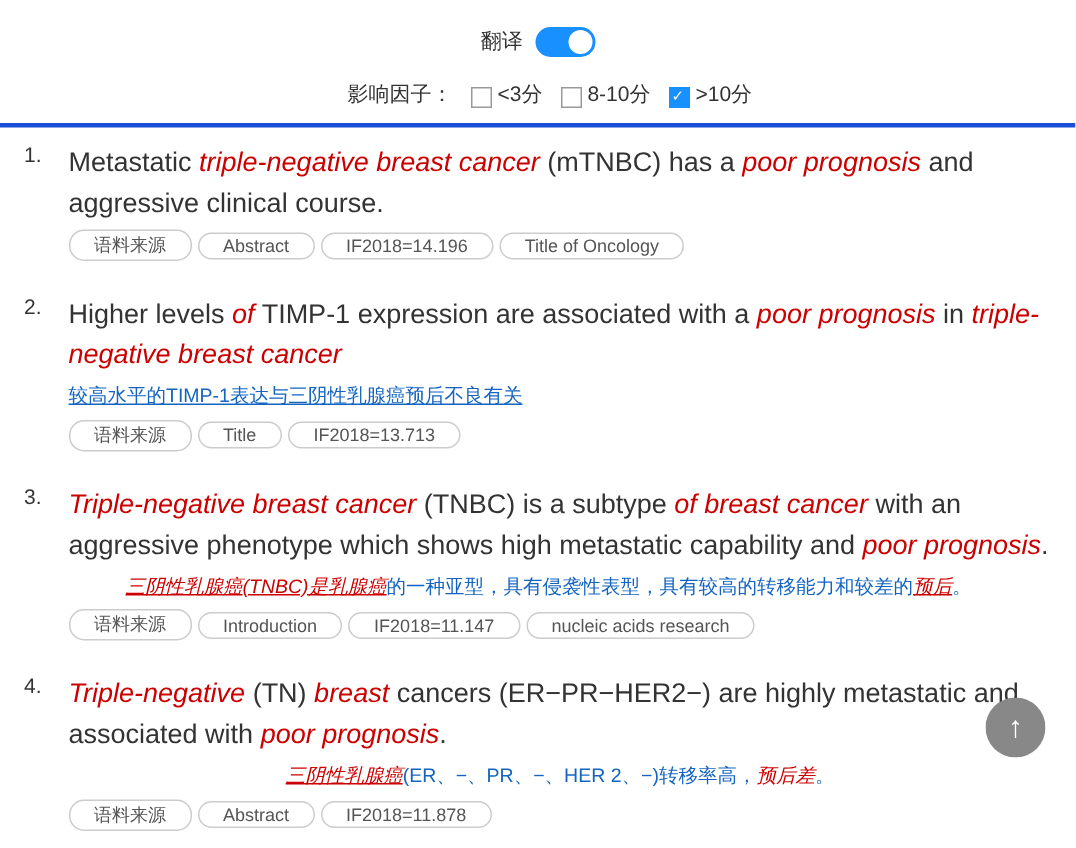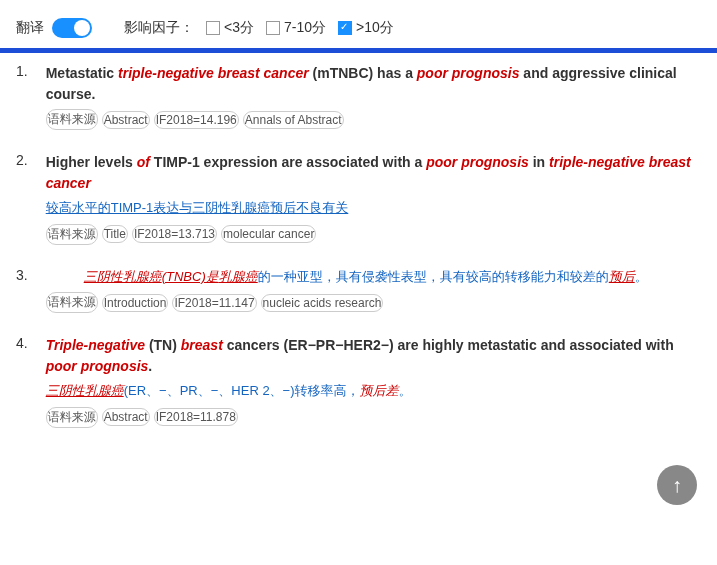--- a/index.html
+++ b/index.html
@@ -11,23 +11,24 @@
       width: 717px;
       min-height: 565px;
       padding: 10px 0;
     }
 
     
     .toolbar {
       display: flex;
       align-items: center;
       padding: 8px 16px 10px 16px;
-      border-bottom: 5px solid #1d4ed8;
+      border-bottom: 3px solid #1d4ed8;
       gap: 16px;
       flex-wrap: wrap;
+      flex-direction: column;
     }
     .toolbar-group {
       display: flex;
       align-items: center;
       gap: 8px;
     }
     .toolbar-label {
       font-size: 14px;
       color: #333;
     }
@@ -56,21 +57,21 @@
 
     
     .filter-group {
       display: flex;
       align-items: center;
       gap: 12px;
       margin-left: 16px;
     }
     .filter-item {
       display: flex;
-      align-items: center;
+      align-items: flex-end;
       gap: 4px;
       font-size: 14px;
       color: #333;
     }
     .checkbox-custom {
       width: 14px;
       height: 14px;
       border: 1px solid #999;
       background: #fff;
       display: inline-block;
@@ -101,45 +102,44 @@
       font-size: 14px;
       color: #333;
       font-weight: normal;
     }
 
     .result-content {
       margin-left: 18px;
     }
 
     .result-title-en {
-      font-size: 14px;
+      font-size: 18px;
       line-height: 1.5;
       color: #333;
       margin-bottom: 4px;
-      font-weight: bold;
     }
 
     .result-title-cn {
       font-size: 13px;
       color: #1565c0;
       margin-bottom: 6px;
       line-height: 1.5;
     }
 
     .tags {
       display: flex;
       flex-wrap: wrap;
       gap: 4px;
       align-items: center;
     }
     .tag {
       display: inline-block;
       border: 1px solid #ccc;
       border-radius: 10px;
-      padding: 1px 1px;
+      padding: 1px 16px;
       font-size: 12px;
       color: #555;
       background: #fff;
     }
 
     
     .italic-red { font-style: italic; color: #cc0000; }
 
     
     .scroll-top-btn {
@@ -167,21 +167,21 @@
     <span class="toggle-switch"></span>
   </div>
   <div class="filter-group">
     <span class="toolbar-label">影响因子：</span>
     <label class="filter-item">
       <span class="checkbox-custom"></span>
       <span>&lt;3分</span>
     </label>
     <label class="filter-item">
       <span class="checkbox-custom"></span>
-      <span>7-10分</span>
+      <span>8-10分</span>
     </label>
     <label class="filter-item">
       <span class="checkbox-custom checked"></span>
       <span>&gt;10分</span>
     </label>
   </div>
 </div>
 
 <div class="results-list">
 
@@ -189,71 +189,73 @@
     <div style="display:flex;">
       <span class="result-number">1.</span>
       <div class="result-content">
         <div class="result-title-en">
           Metastatic <span class="italic-red">triple-negative breast cancer</span> (mTNBC) has a <span class="italic-red">poor prognosis</span> and aggressive clinical course.
         </div>
         <div class="tags">
           <span class="tag">语料来源</span>
           <span class="tag">Abstract</span>
           <span class="tag">IF2018=14.196</span>
-          <span class="tag">Annals of Abstract</span>
+          <span class="tag">Title of Oncology</span>
         </div>
       </div>
     </div>
   </div>
 
   <div class="result-item">
     <div style="display:flex;">
       <span class="result-number">2.</span>
       <div class="result-content">
         <div class="result-title-en">
           Higher levels <span class="italic-red">of</span> TIMP-1 expression are associated with a <span class="italic-red">poor prognosis</span> in <span class="italic-red">triple-negative breast cancer</span>
         </div>
         <div class="result-title-cn">
           <span style="text-decoration:underline;">较高水平的TIMP-1表达与三阴性乳腺癌预后不良有关</span>
         </div>
         <div class="tags">
           <span class="tag">语料来源</span>
           <span class="tag">Title</span>
           <span class="tag">IF2018=13.713</span>
-          <span class="tag">molecular cancer</span>
         </div>
       </div>
     </div>
   </div>
 
   <div class="result-item">
     <div style="display:flex;">
       <span class="result-number">3.</span>
       <div class="result-content">
+        <div class="result-title-en">
+          <span class="italic-red">Triple-negative breast cancer</span> (TNBC) is a subtype <span class="italic-red">of breast cancer</span> with an aggressive phenotype which shows high metastatic capability and <span class="italic-red">poor prognosis</span>.
+        </div>
         <div class="result-title-cn" style="color:#1565c0;margin-left:38px;">
           <span style="font-style:italic; text-decoration:underline; color:#cc0000;">三阴性乳腺癌</span><span style="font-style:italic; text-decoration:underline; color:#cc0000;">(TNBC)是</span><span style="font-style:italic; text-decoration:underline; color:#cc0000;">乳腺癌</span><span>的一种亚型，具有侵袭性表型，具有较高的转移能力和较差的</span><span style="font-style:italic; text-decoration:underline; color:#cc0000;">预后</span><span>。</span>
         </div>
         <div class="tags">
           <span class="tag">语料来源</span>
           <span class="tag">Introduction</span>
           <span class="tag">IF2018=11.147</span>
           <span class="tag">nucleic acids research</span>
         </div>
       </div>
     </div>
   </div>
 
   <div class="result-item">
     <div style="display:flex;">
       <span class="result-number">4.</span>
       <div class="result-content">
         <div class="result-title-en">
           <span class="italic-red">Triple-negative</span> (TN) <span class="italic-red">breast</span> cancers (ER−PR−HER2−) are highly metastatic and associated with <span class="italic-red">poor prognosis</span>.
         </div>
-        <div class="result-title-cn" style="color:#1565c0;">
+        <div class="result-title-cn" style="color:#1565c0;text-align:center;">
           <span style="font-style:italic; text-decoration:underline; color:#cc0000;">三阴性乳腺癌</span><span>(ER、−、PR、−、HER 2、−)转移率高，</span><span style="font-style:italic; color:#cc0000;">预后差</span><span>。</span>
         </div>
         <div class="tags">
           <span class="tag">语料来源</span>
           <span class="tag">Abstract</span>
           <span class="tag">IF2018=11.878</span>
         </div>
       </div>
     </div>
   </div>

